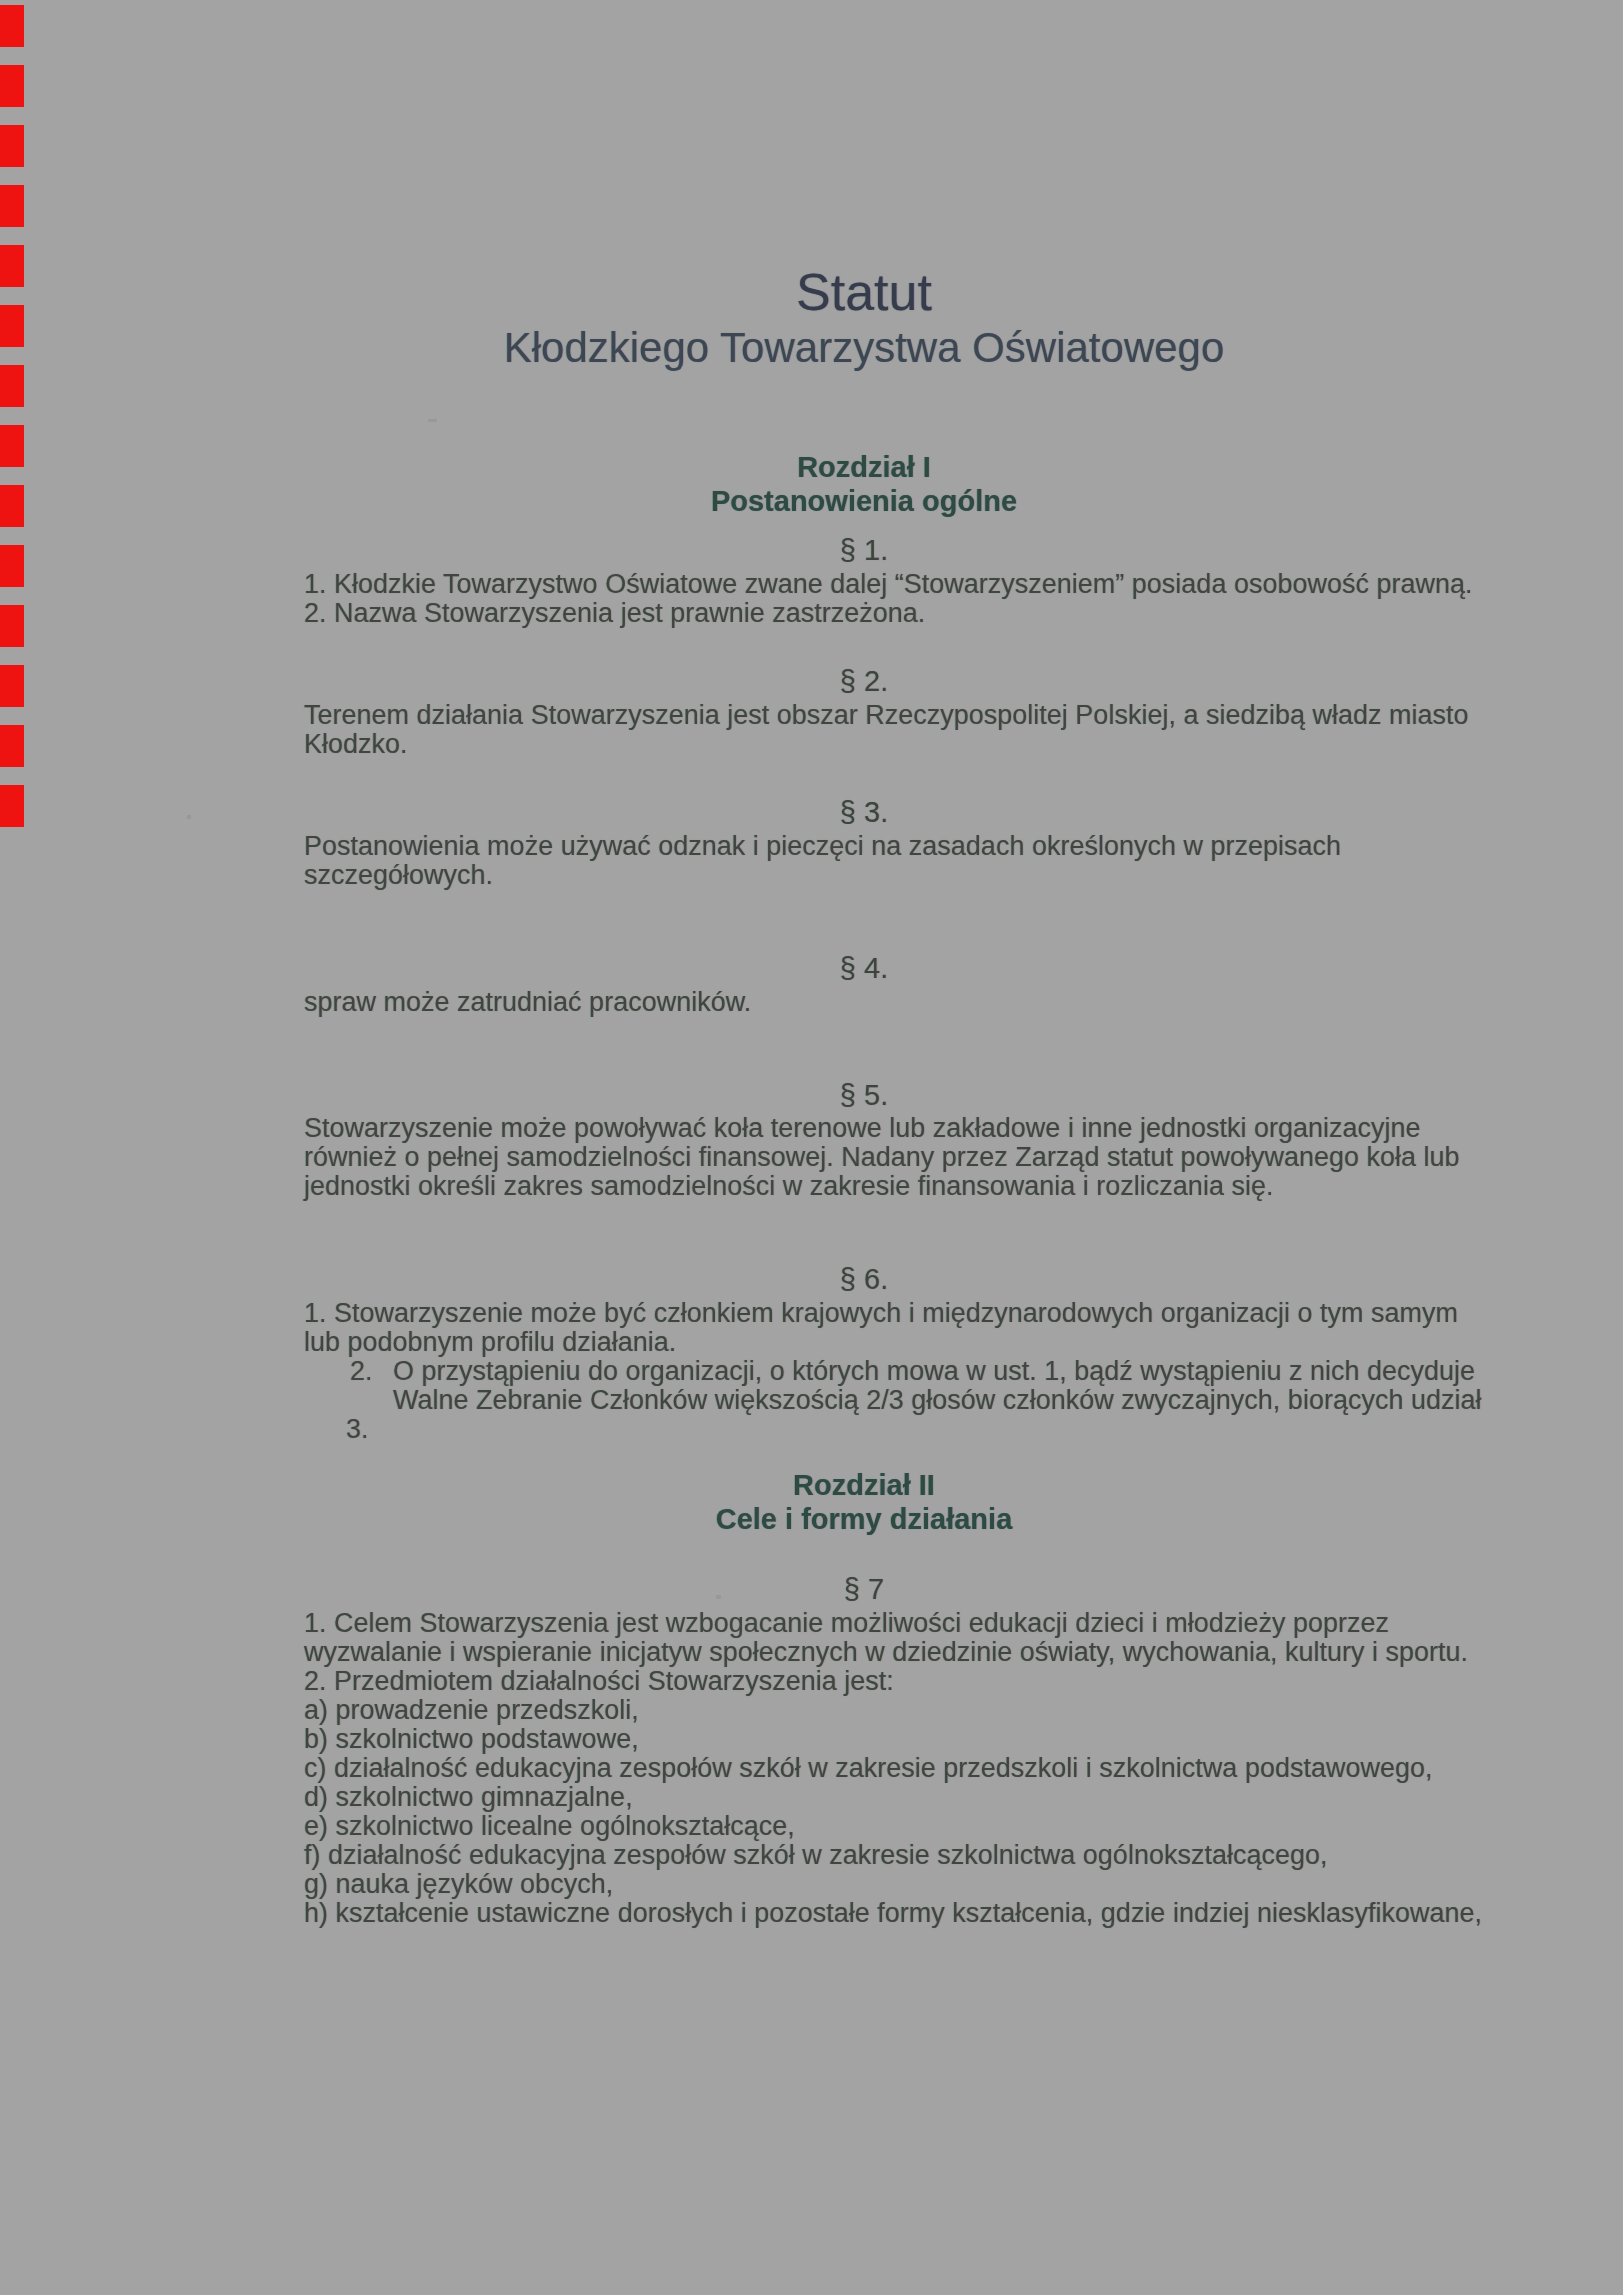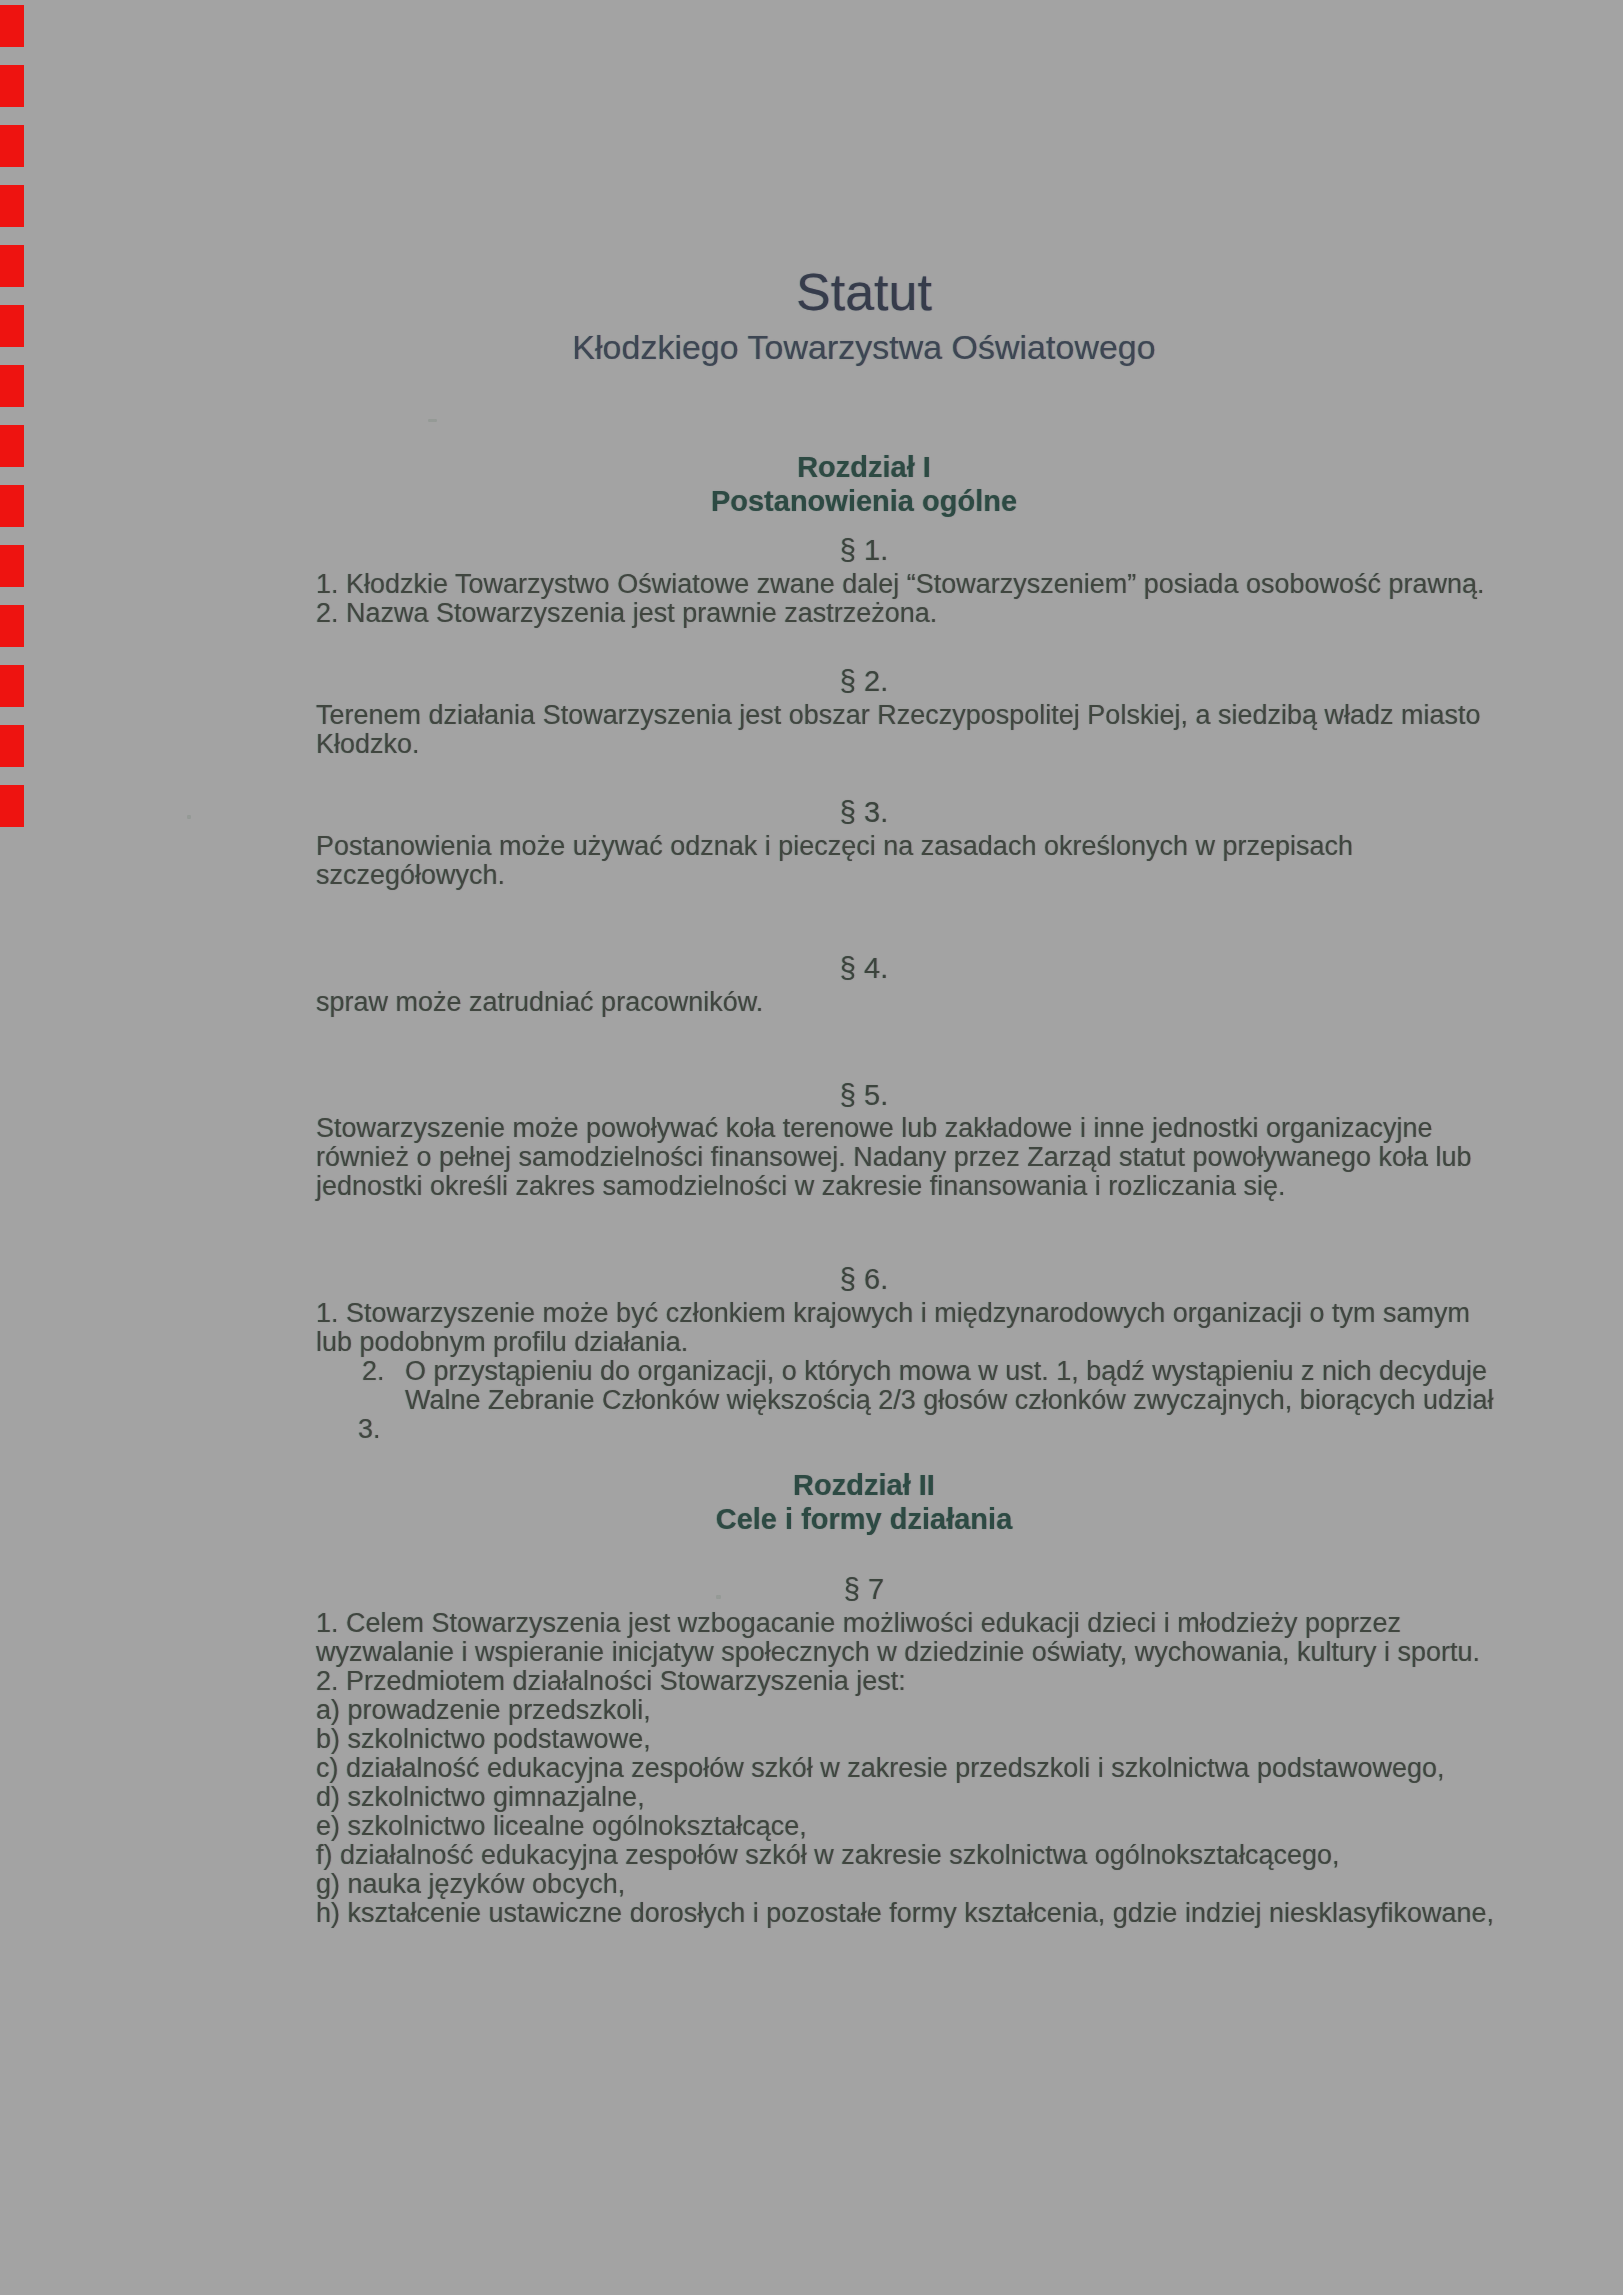--- a/index.html
+++ b/index.html
@@ -23,34 +23,34 @@
   .doc-title{
     margin-top:262px;
     text-align:center;
     font-size:52px;
     line-height:60px;
     color:#363c4b;
     text-shadow:0.7px 0 0 rgba(90,40,130,.18), -0.7px 0 0 rgba(20,100,70,.18), 0 0 1.3px rgba(60,70,90,.25);
   }
   .doc-subtitle{
     text-align:center;
-    font-size:34px;
+    font-size:42px;
     line-height:51px;
     color:#3d4653;
     text-shadow:0.7px 0 0 rgba(120,40,110,.20), -0.7px 0 0 rgba(20,110,70,.22), 0 0 1.3px rgba(60,80,80,.22);
   }
   .chapter-heading, .chapter-subheading{
     text-align:center;
     font-weight:bold;
     font-size:29px;
     line-height:34px;
     color:#2d4a43;
     text-shadow:0.7px 0 0 rgba(110,40,110,.15), -0.7px 0 0 rgba(15,100,60,.22), 0 0 1.3px rgba(50,80,70,.22);
   }
-  .chapter{margin:12px;}
+  .chapter{margin:0;}
   .chapter-heading{margin-top:77px;}
   .chapter.second .chapter-heading{margin-top:23.6px;}
   .section{margin-top:38px;}
   .section.gap-sm{margin-top:17px;}
   .section.gap-xl{margin-top:63px;}
   .section-mark{
     text-align:center;
     font-size:29px;
     line-height:31px;
     margin-bottom:3.9px;

